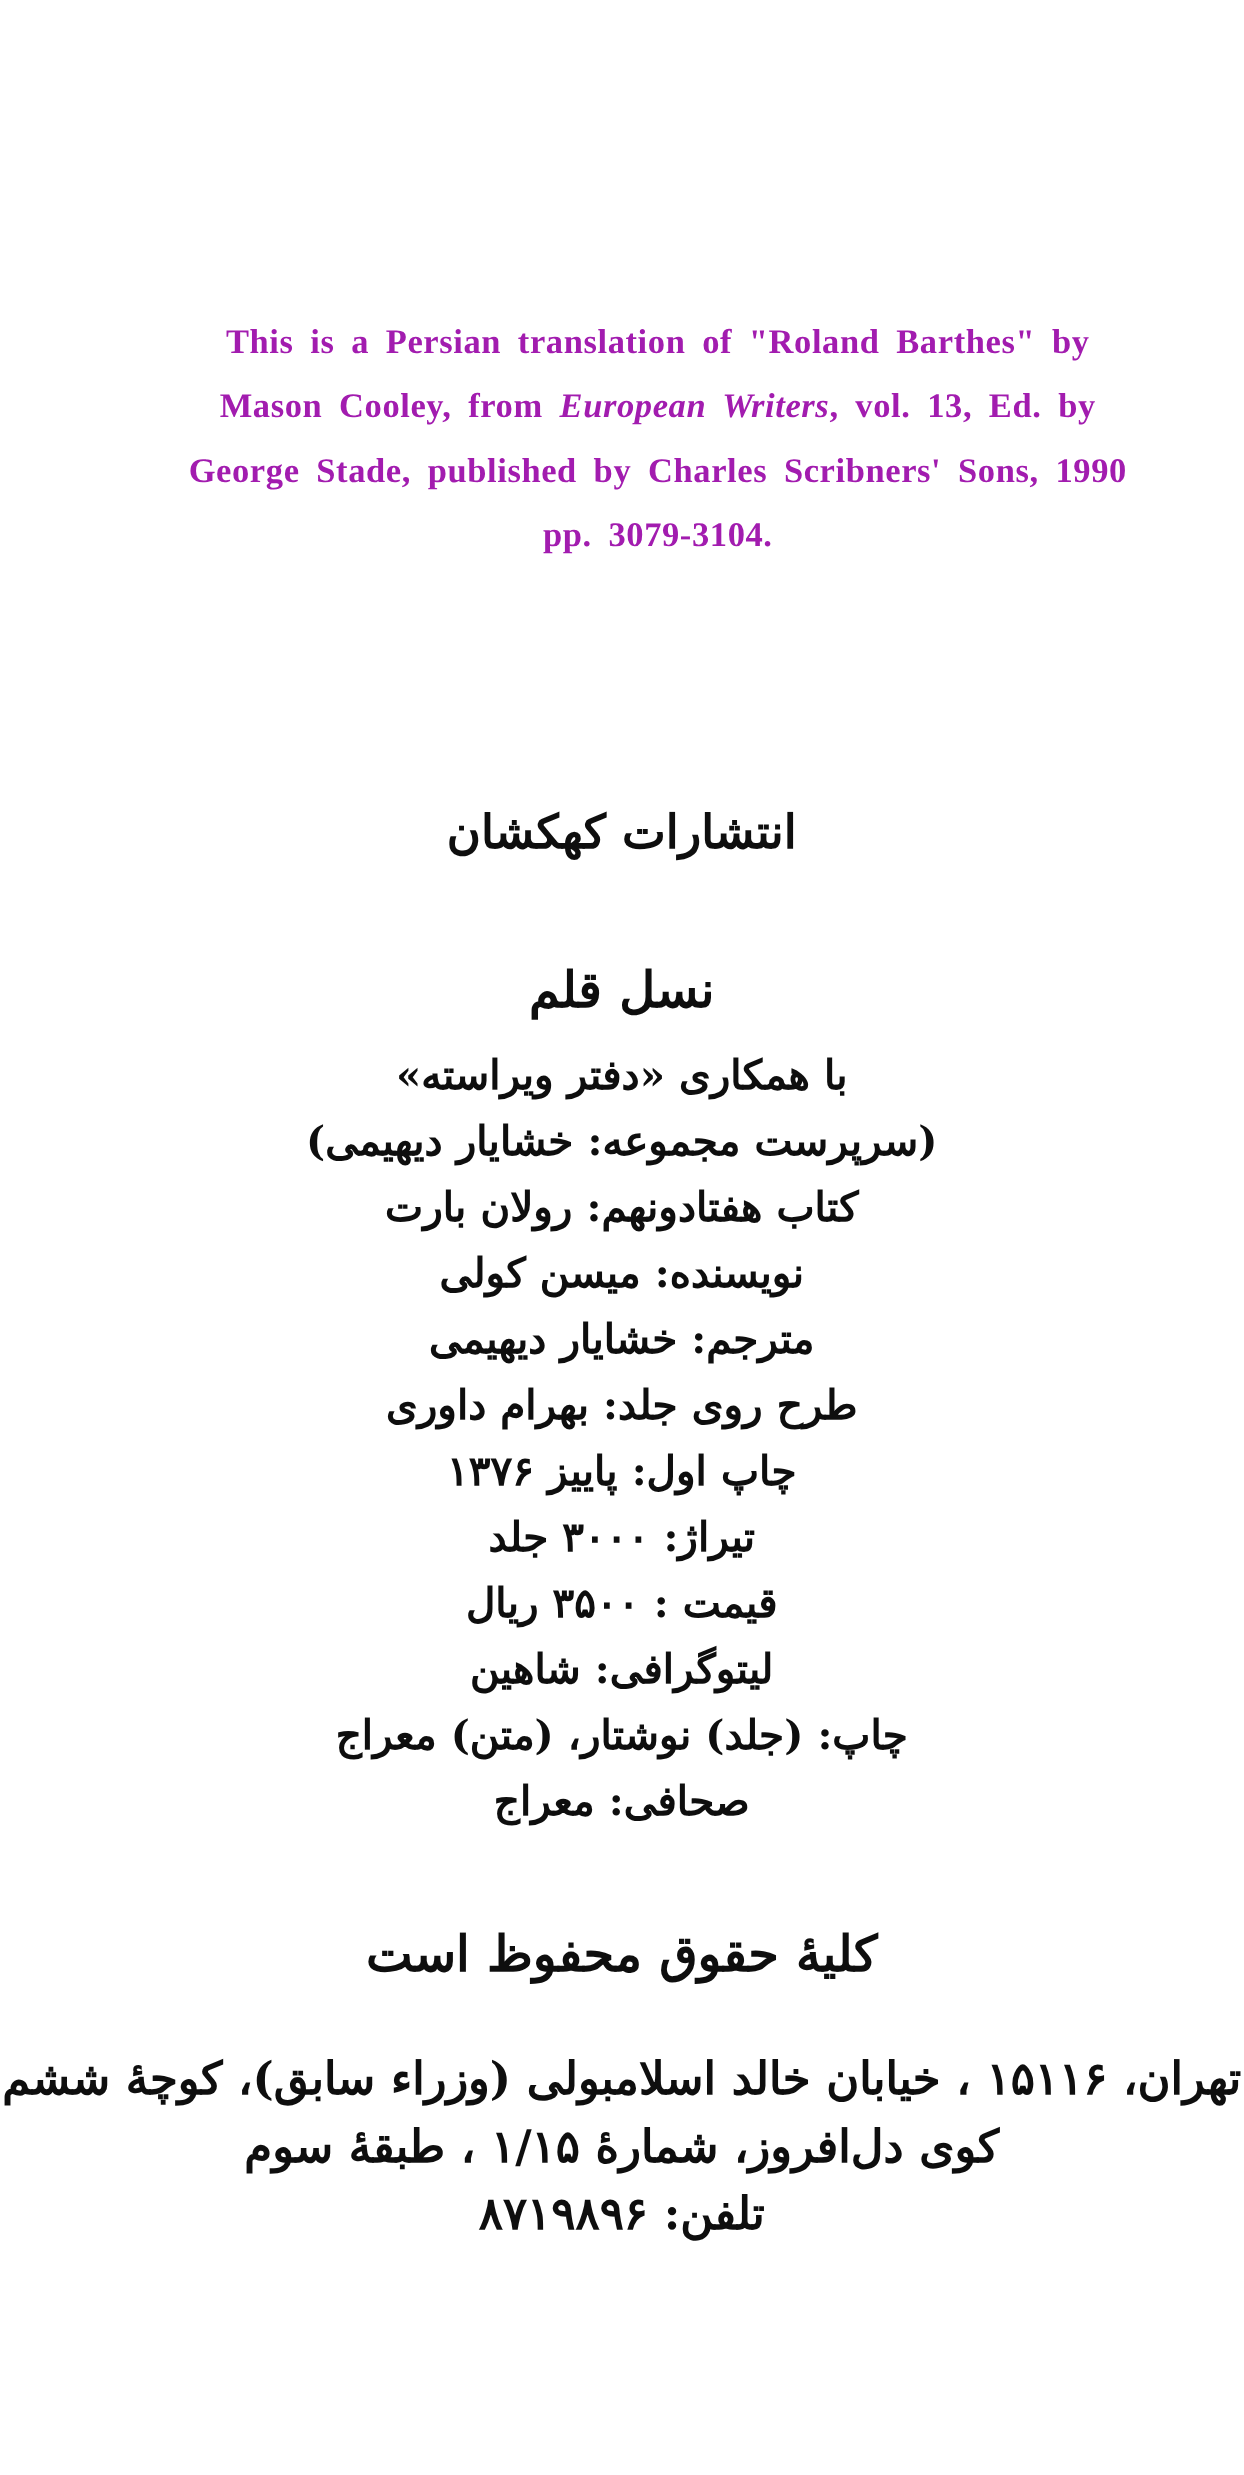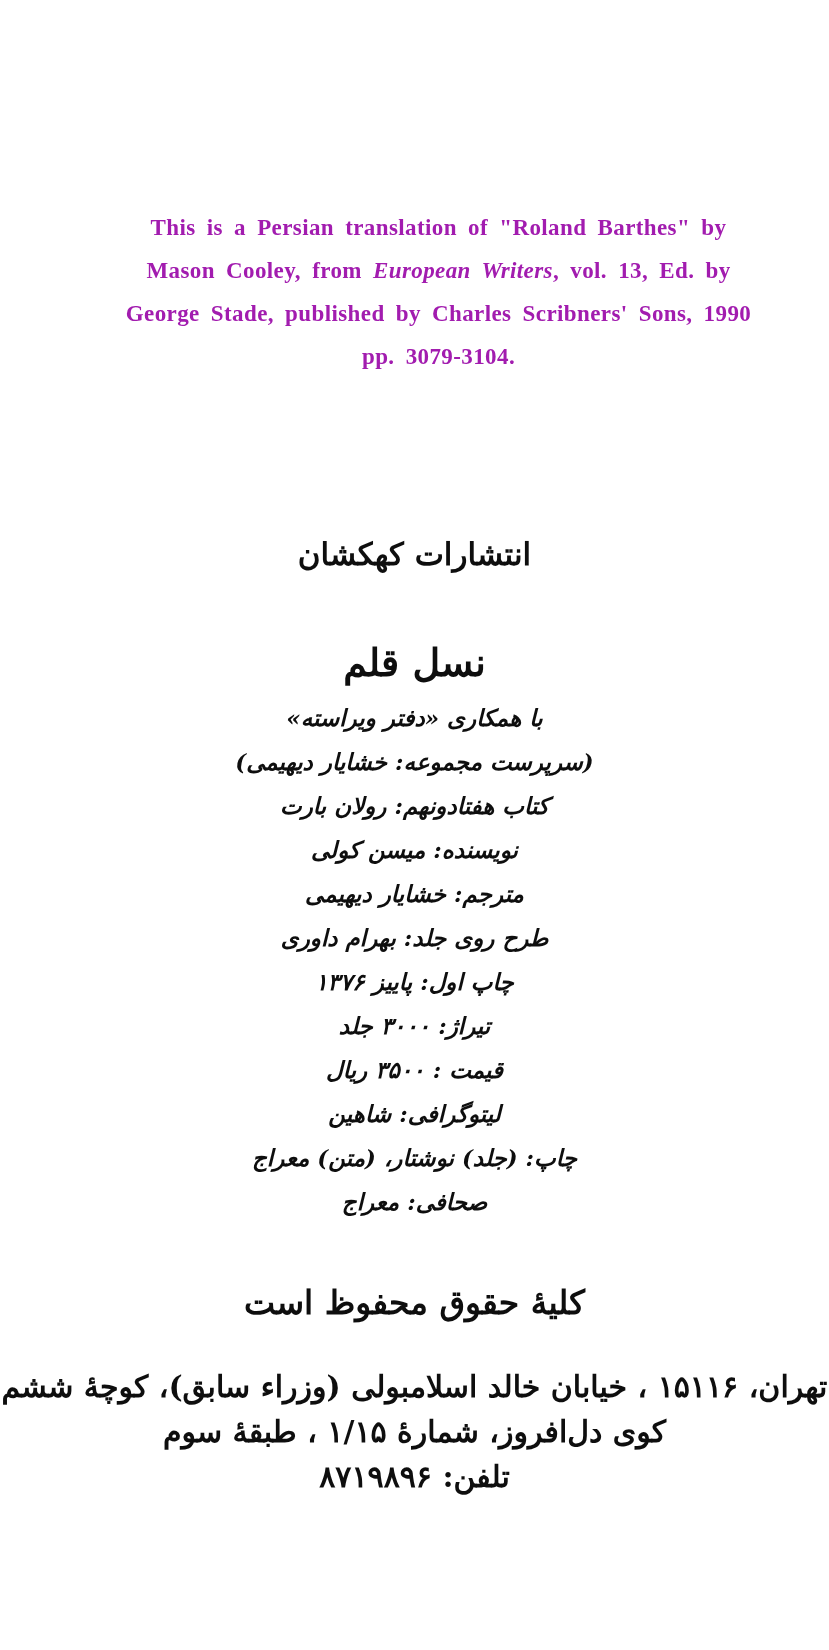--- a/index.html
+++ b/index.html
@@ -39,27 +39,26 @@
     font-weight: bold;
     font-family: "DejaVu Serif", "Liberation Serif", serif;
     color: #0e0e0e;
   }
   .publisher-title {
     top: 536px;
     font-size: 31px;
   }
   .series-title {
     top: 640px;
-    font-size: 38px;
+    font-size: 33px;
   }
   .colophon-list {
     top: 696px;
-    font-size: 23px;
+    font-size: 27px;
     line-height: 44px;
-    font-style: italic;
   }
   .rights-line {
     top: 1283px;
     font-size: 33px;
   }
   .contact-block {
     top: 1364px;
     font-size: 30px;
     line-height: 45px;
   }

